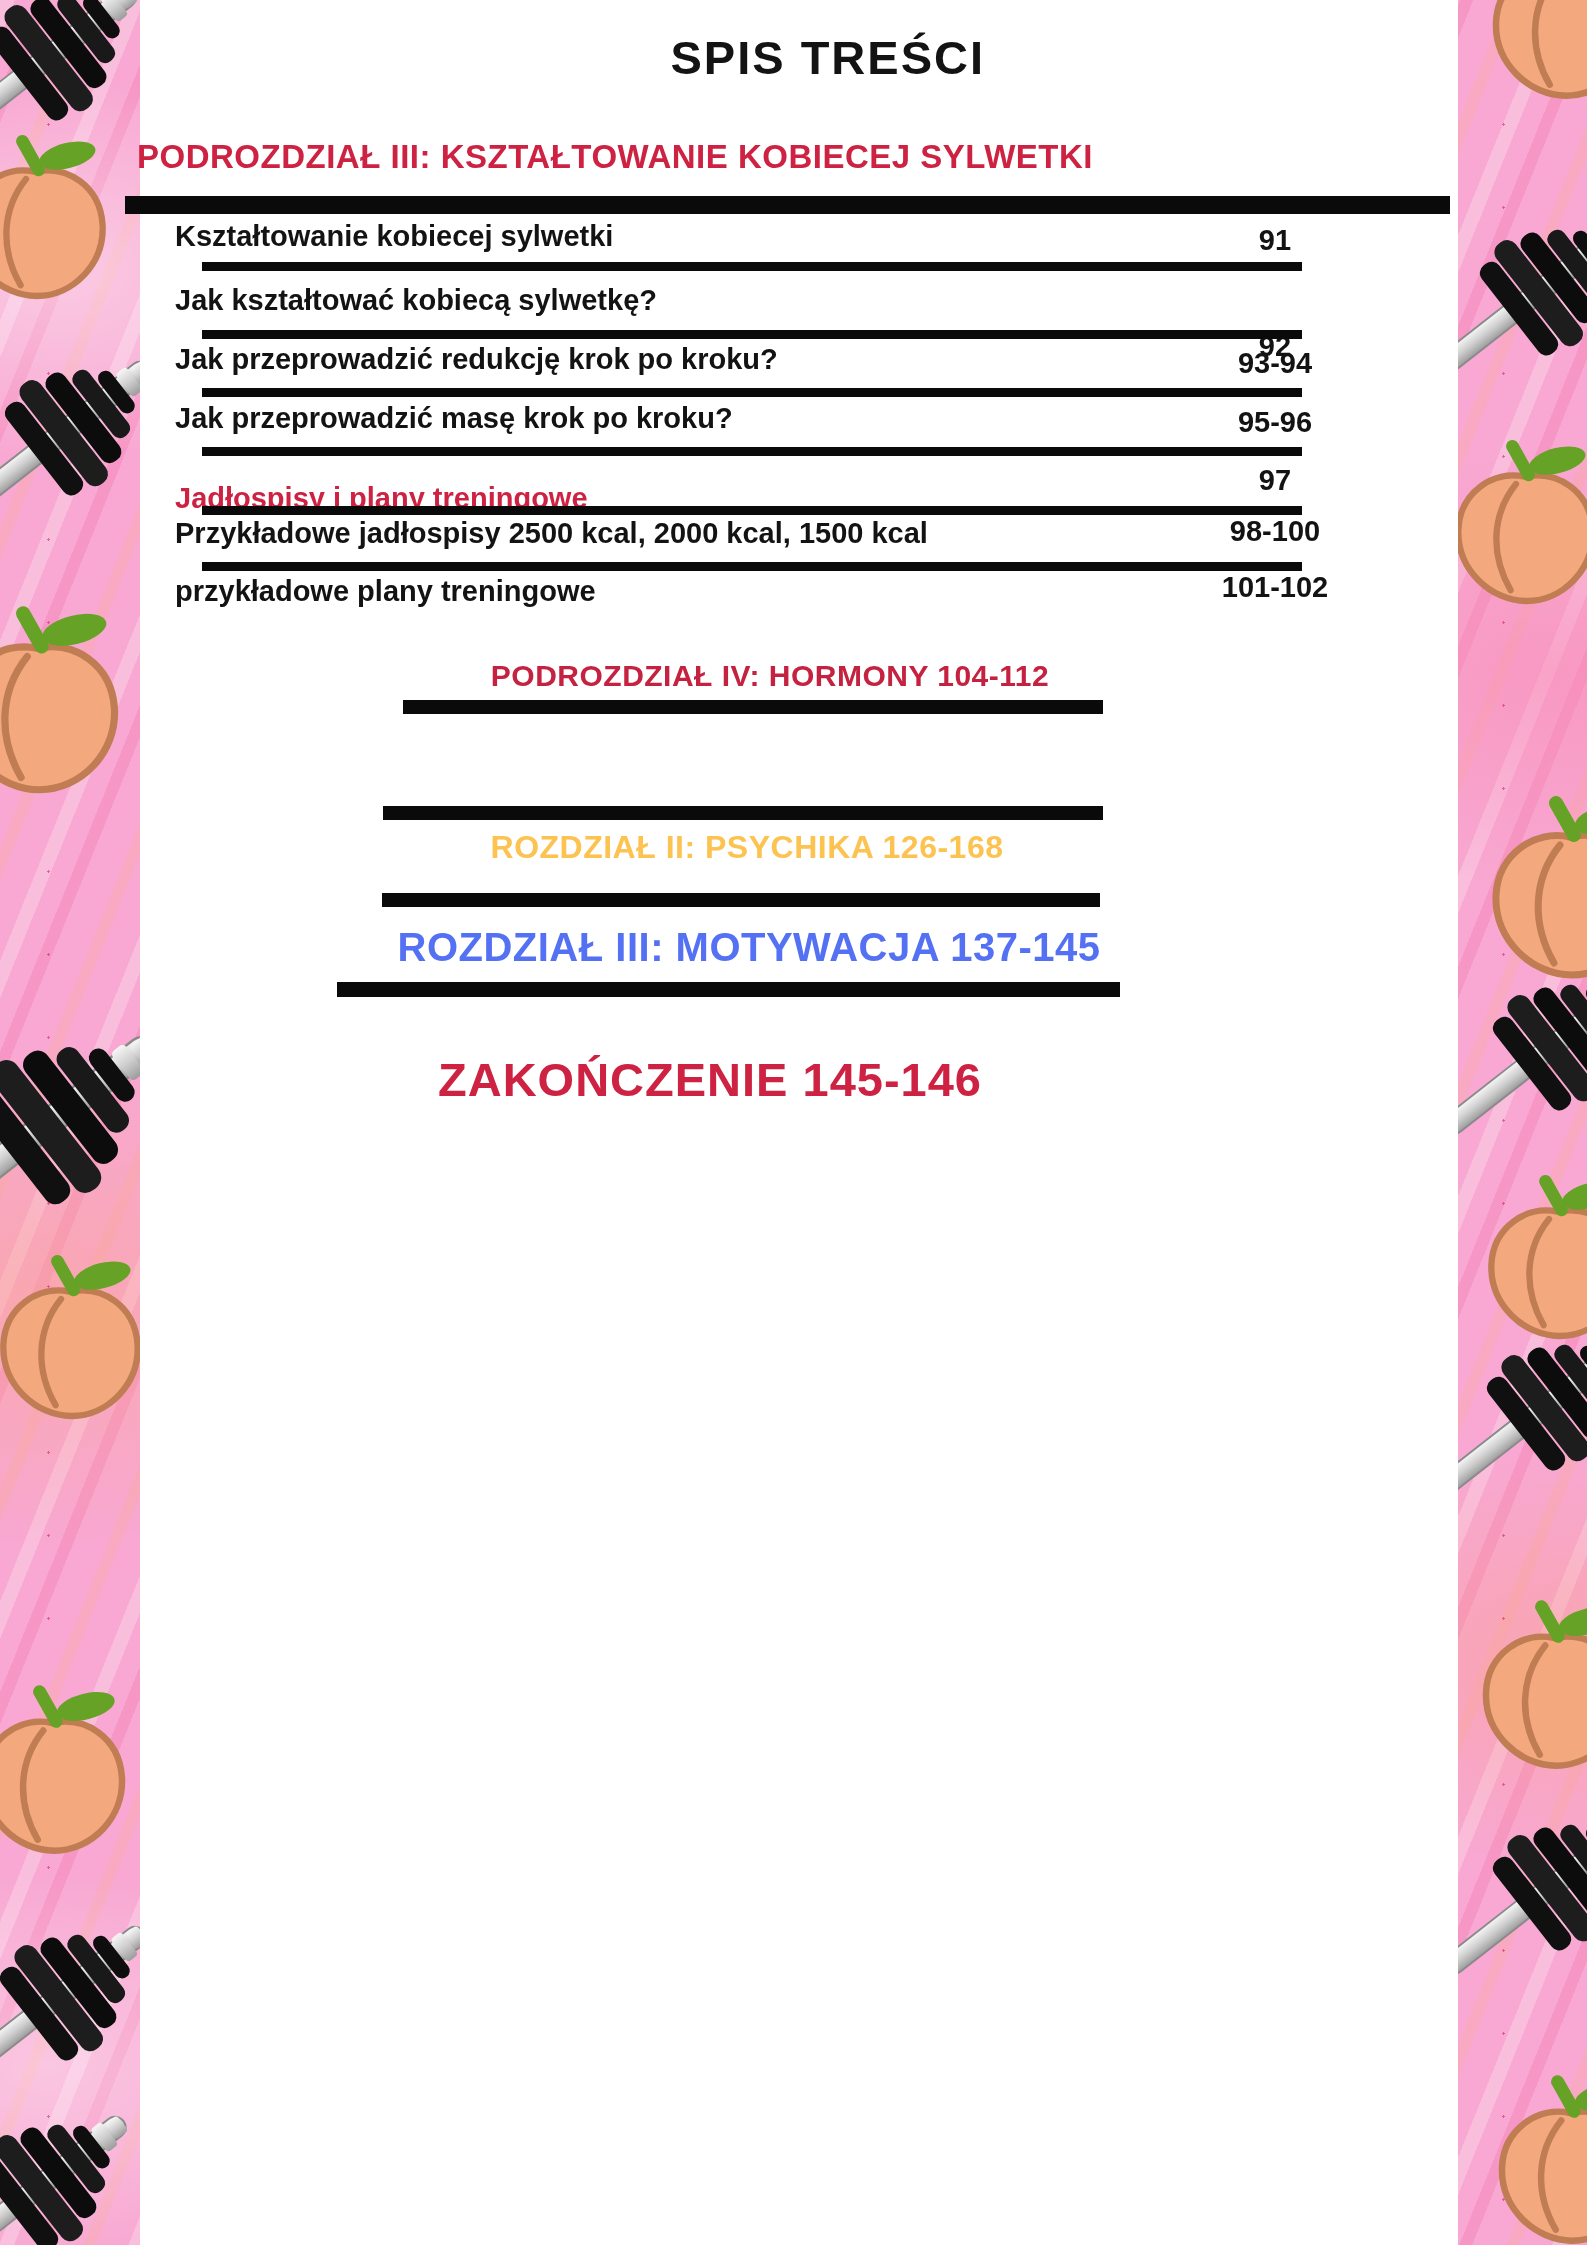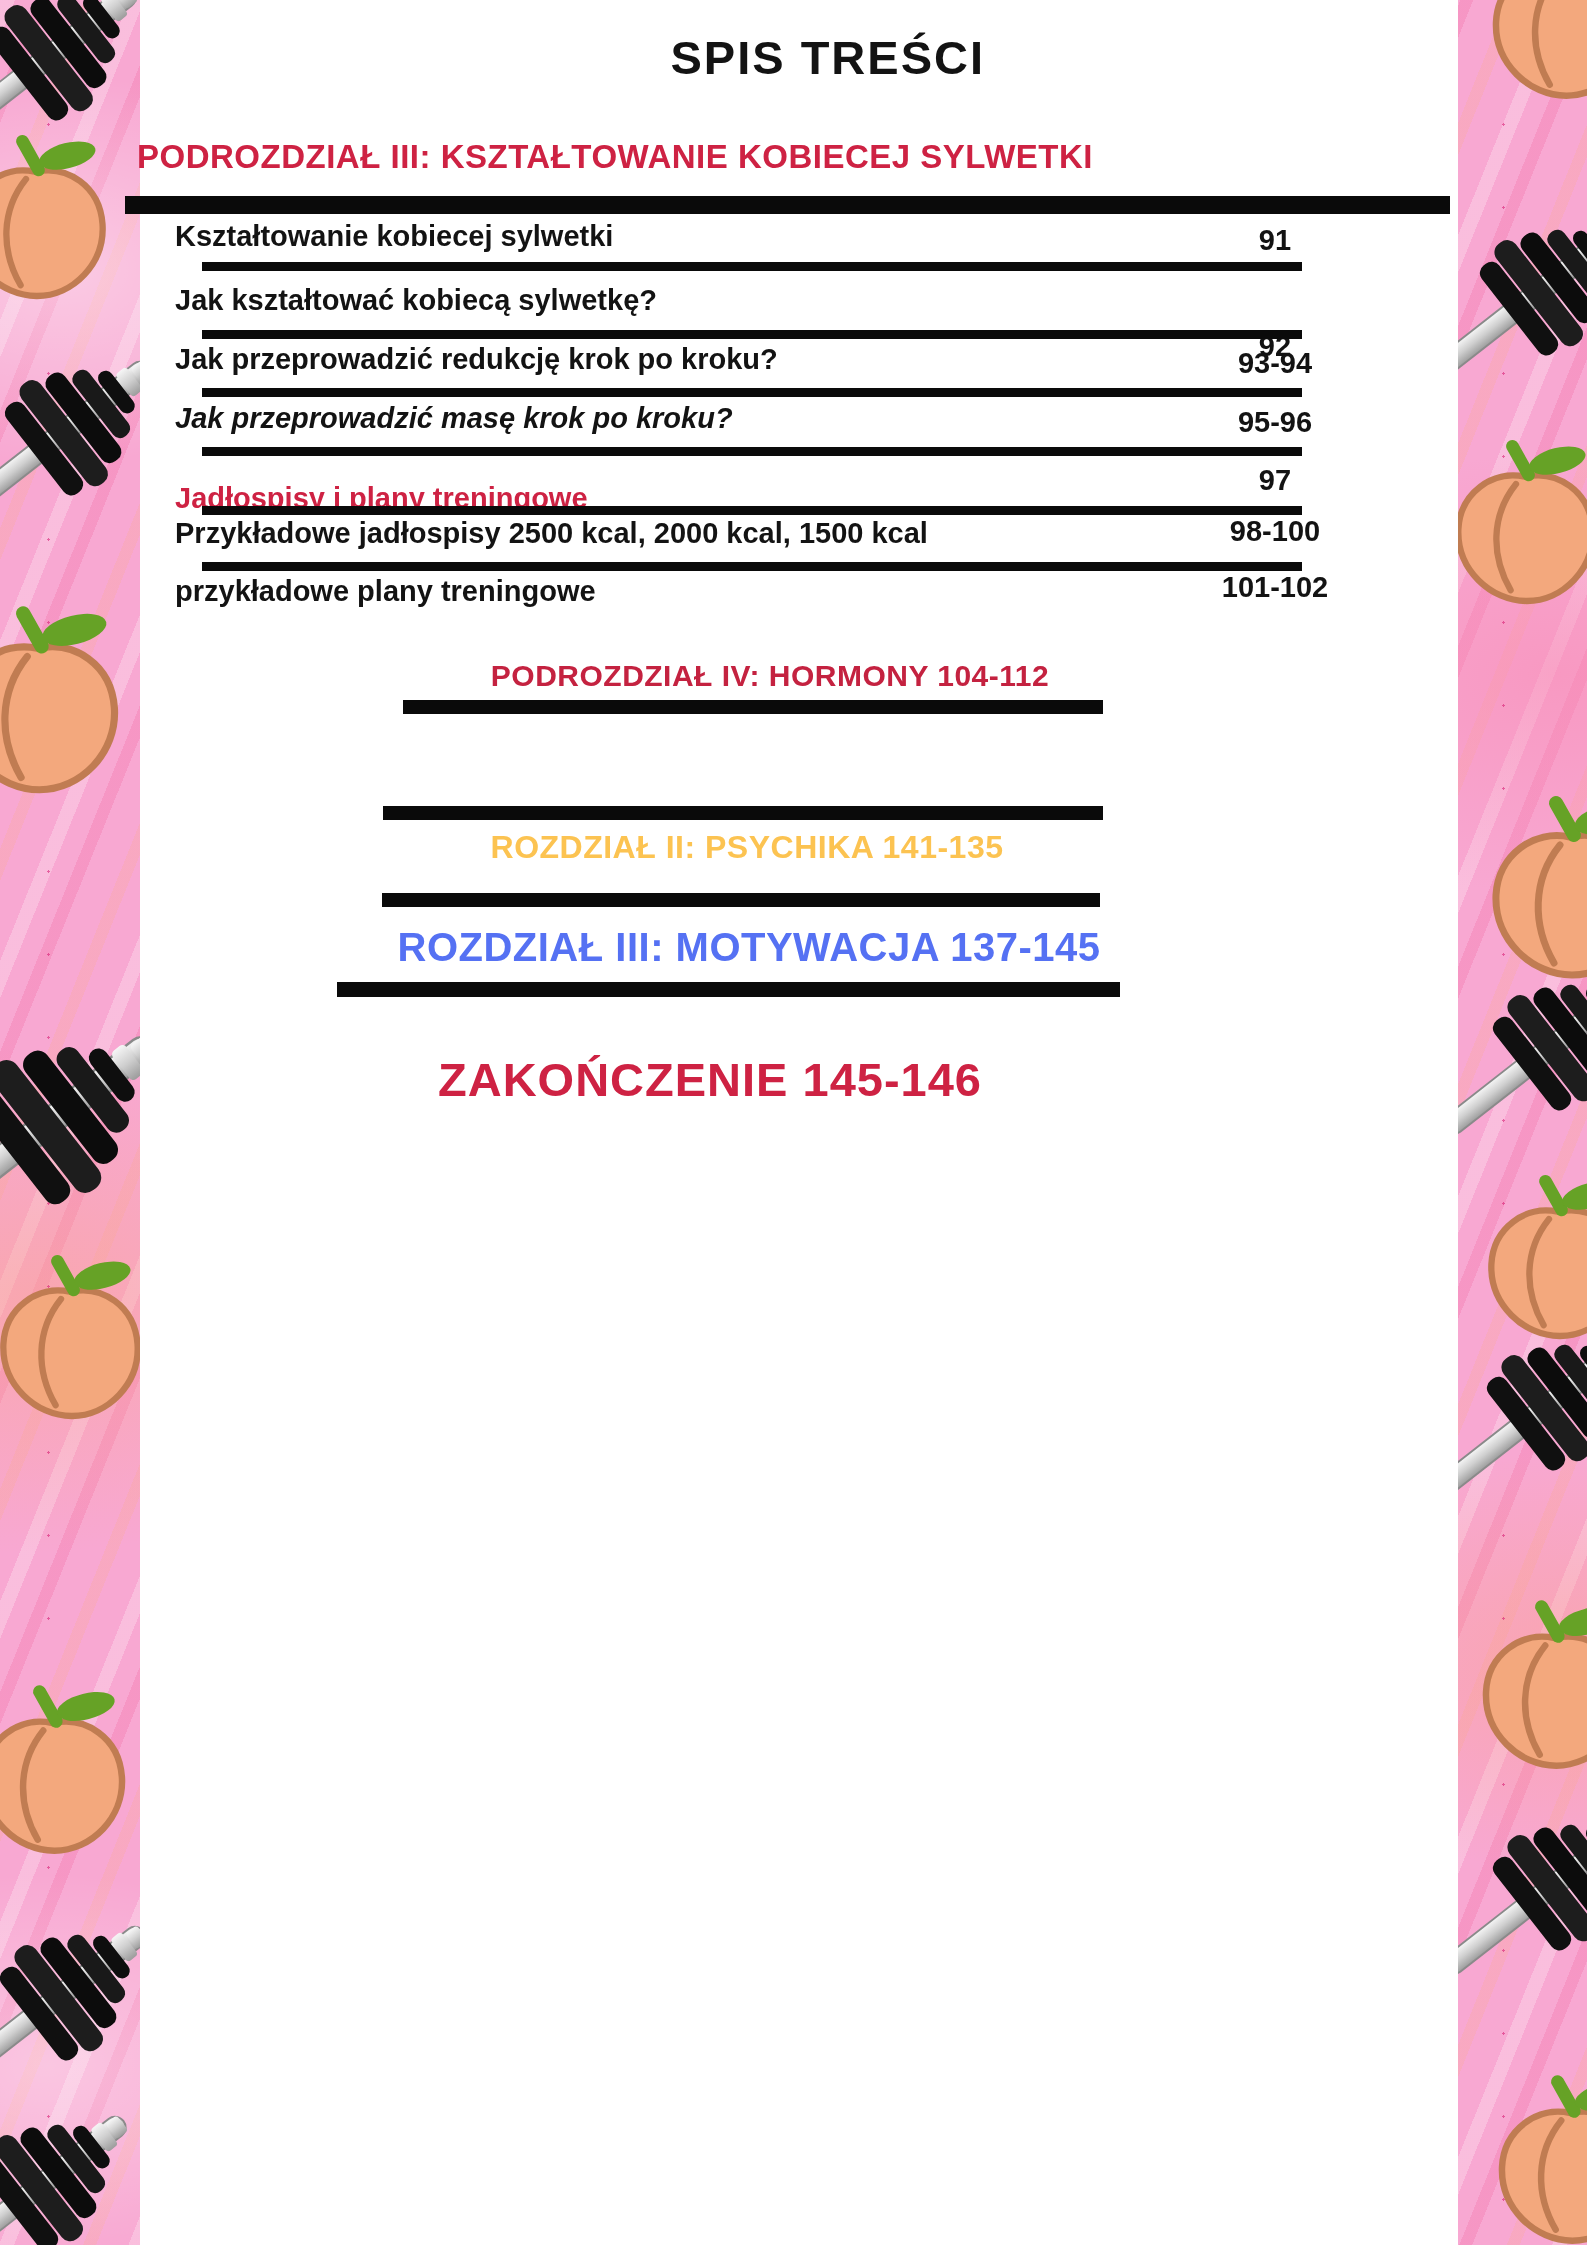--- a/index.html
+++ b/index.html
@@ -47,21 +47,21 @@
     white-space:nowrap;
   }
   .row-label.red{color:var(--color-crimson,#ce2243);}
   .row-num{
     left:1020px;width:230px;text-align:center;font-size:29px;font-weight:700;
     color:var(--color-ink,#131313);
   }
   .rl-1{top:220px;} .rn-1{top:224px;}
   .rl-2{top:284px;} .rn-2{top:290px;margin-top:40px;}
   .rl-3{top:343px;} .rn-3{top:347px;}
-  .rl-4{top:402px;font-style:italic;} .rn-4{top:406px;}
+  .rl-4{top:402px;} .rn-4{top:406px;}
   .rl-5{top:482px;} .rn-5{top:464px;}
   .rl-6{top:517px;} .rn-6{top:515px;}
   .rl-7{top:575px;} .rn-7{top:571px;}
   .section-line{
     width:1260px;text-align:center;font-size:30px;font-weight:800;letter-spacing:.5px;
     white-space:nowrap;
   }
   .s1{left:0;  top:659px;color:var(--color-dark_red,#c42240);}
   .s2{left:-20px;top:765px;color:var(--color-dark_red,#c42240);}
   .s3{left:-23px;top:829px;color:var(--color-yellow,#fcc351);font-size:32px;}
@@ -238,21 +238,21 @@
   <div class="abs sep sep-6"></div>
 
   <div class="abs row-label rl-7">przykładowe plany treningowe</div>
   <div class="abs row-num rn-7">101-102</div>
 
   <div class="abs section-line s1">PODROZDZIAŁ IV: HORMONY 104-112</div>
   <div class="abs underline u1"></div>
 
   <div class="abs underline u2"></div>
 
-  <div class="abs section-line s3">ROZDZIAŁ II: PSYCHIKA 141-135</div>
+  <div class="abs section-line s3">ROZDZIAŁ II: PSYCHIKA 126-168</div>
   <div class="abs underline u3"></div>
 
   <div class="abs section-line s4">ROZDZIAŁ III: MOTYWACJA 137-145</div>
   <div class="abs underline u4"></div>
 
   <div class="abs ending">ZAKOŃCZENIE 145-146</div>
 
 </div>
 
 </body></html>

